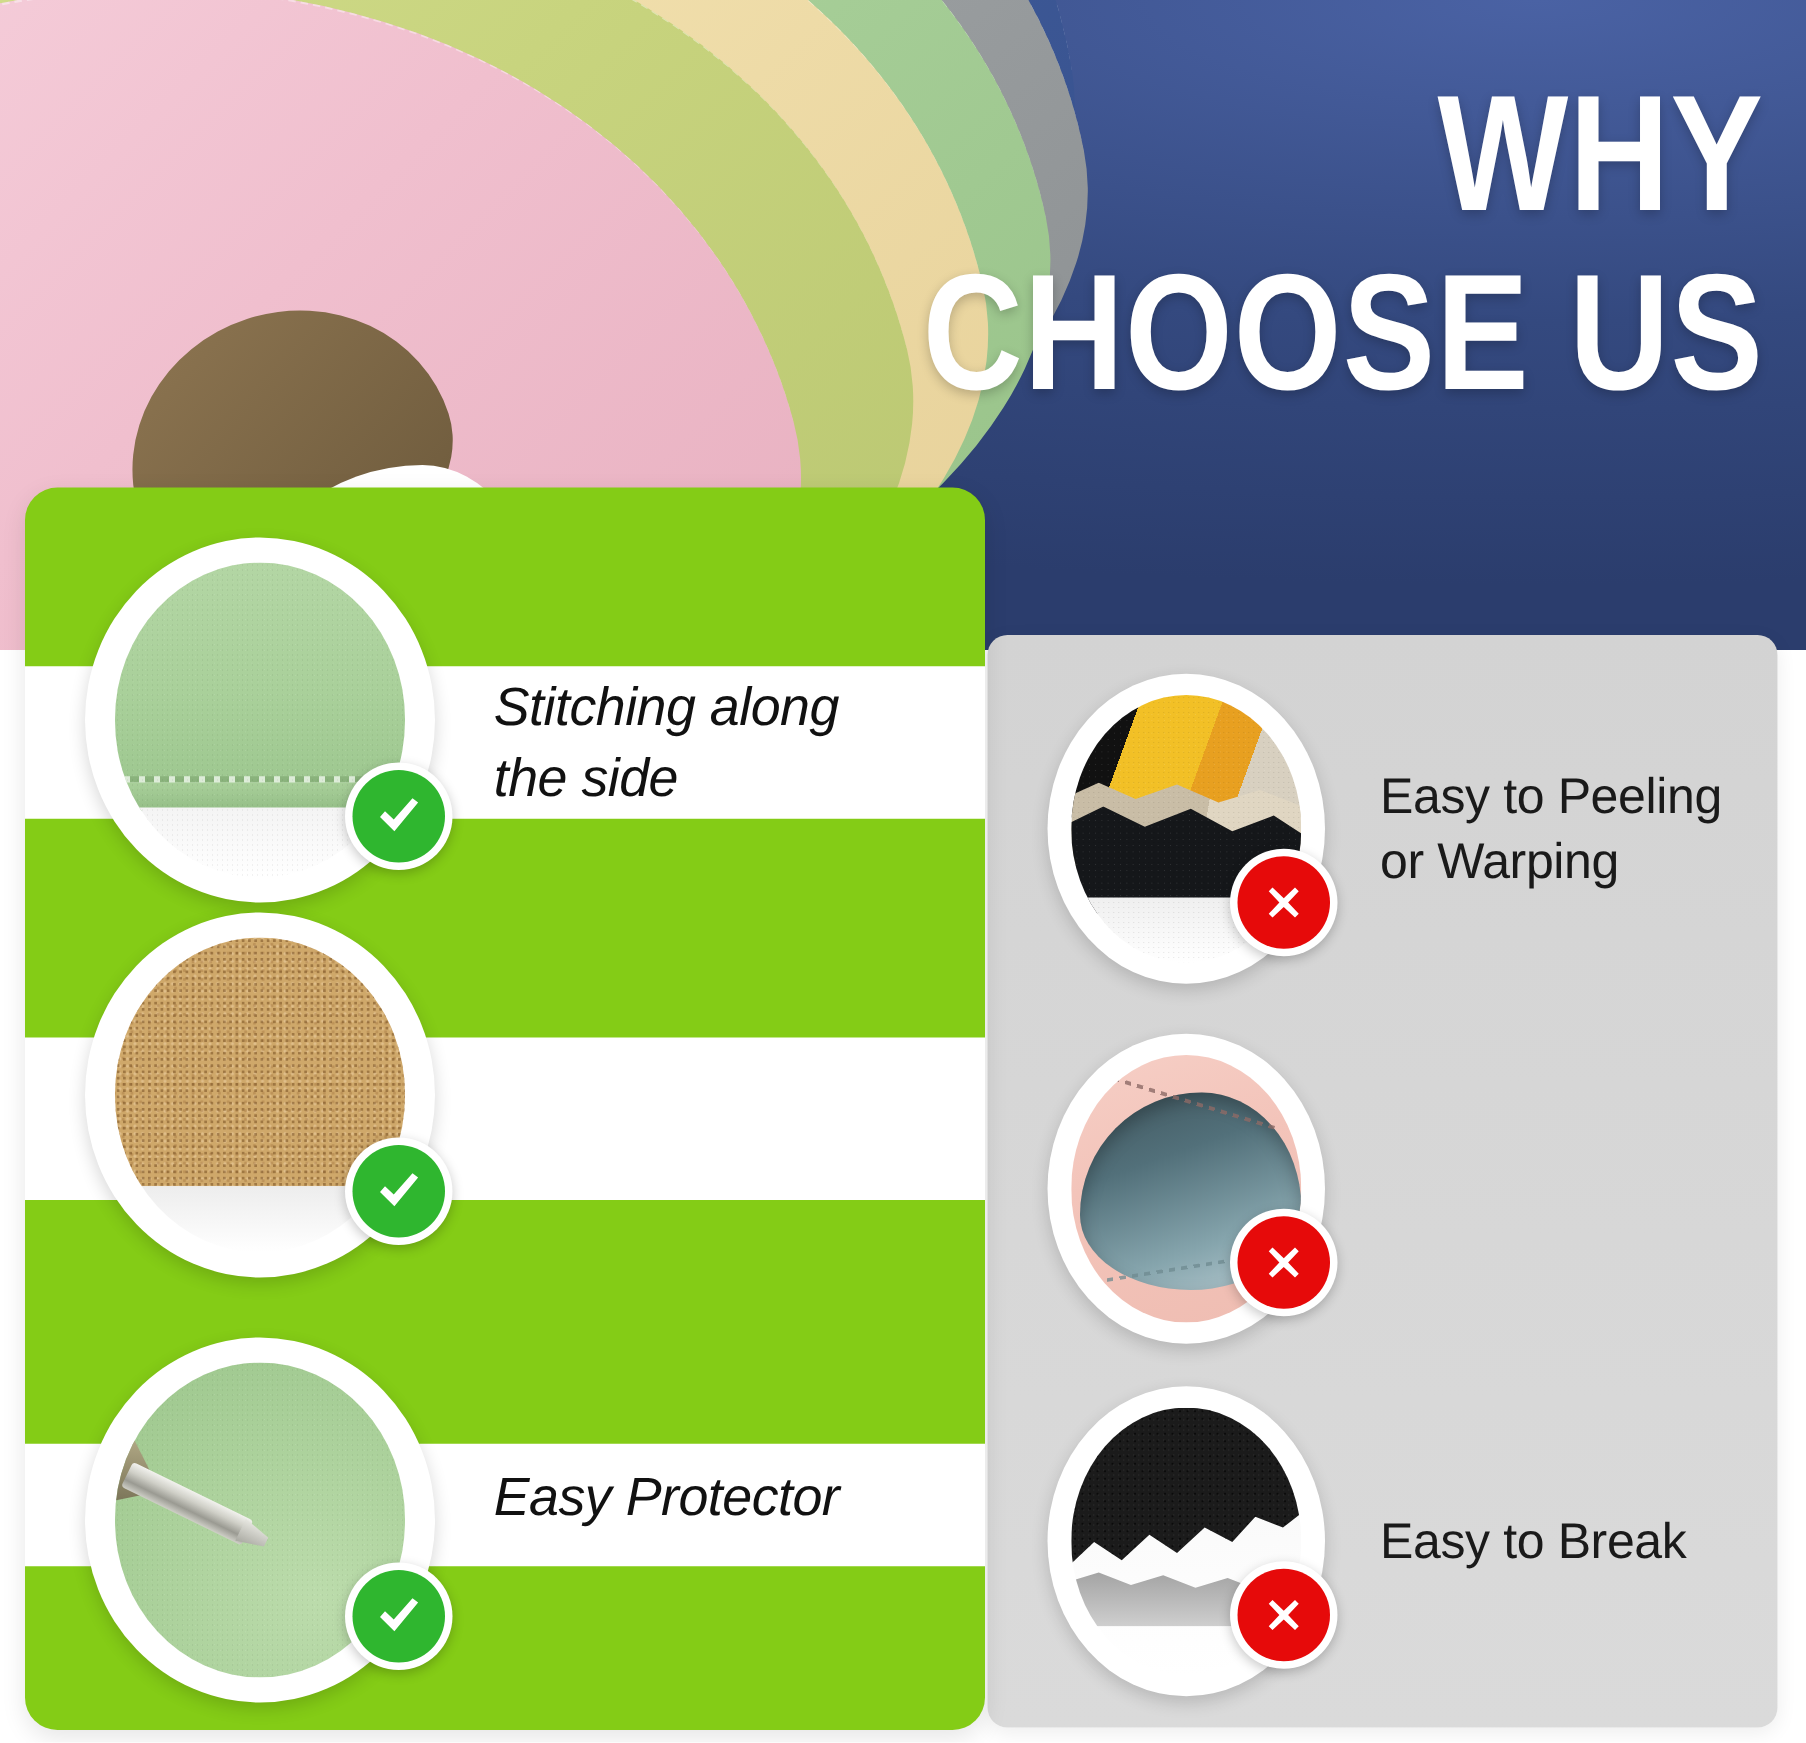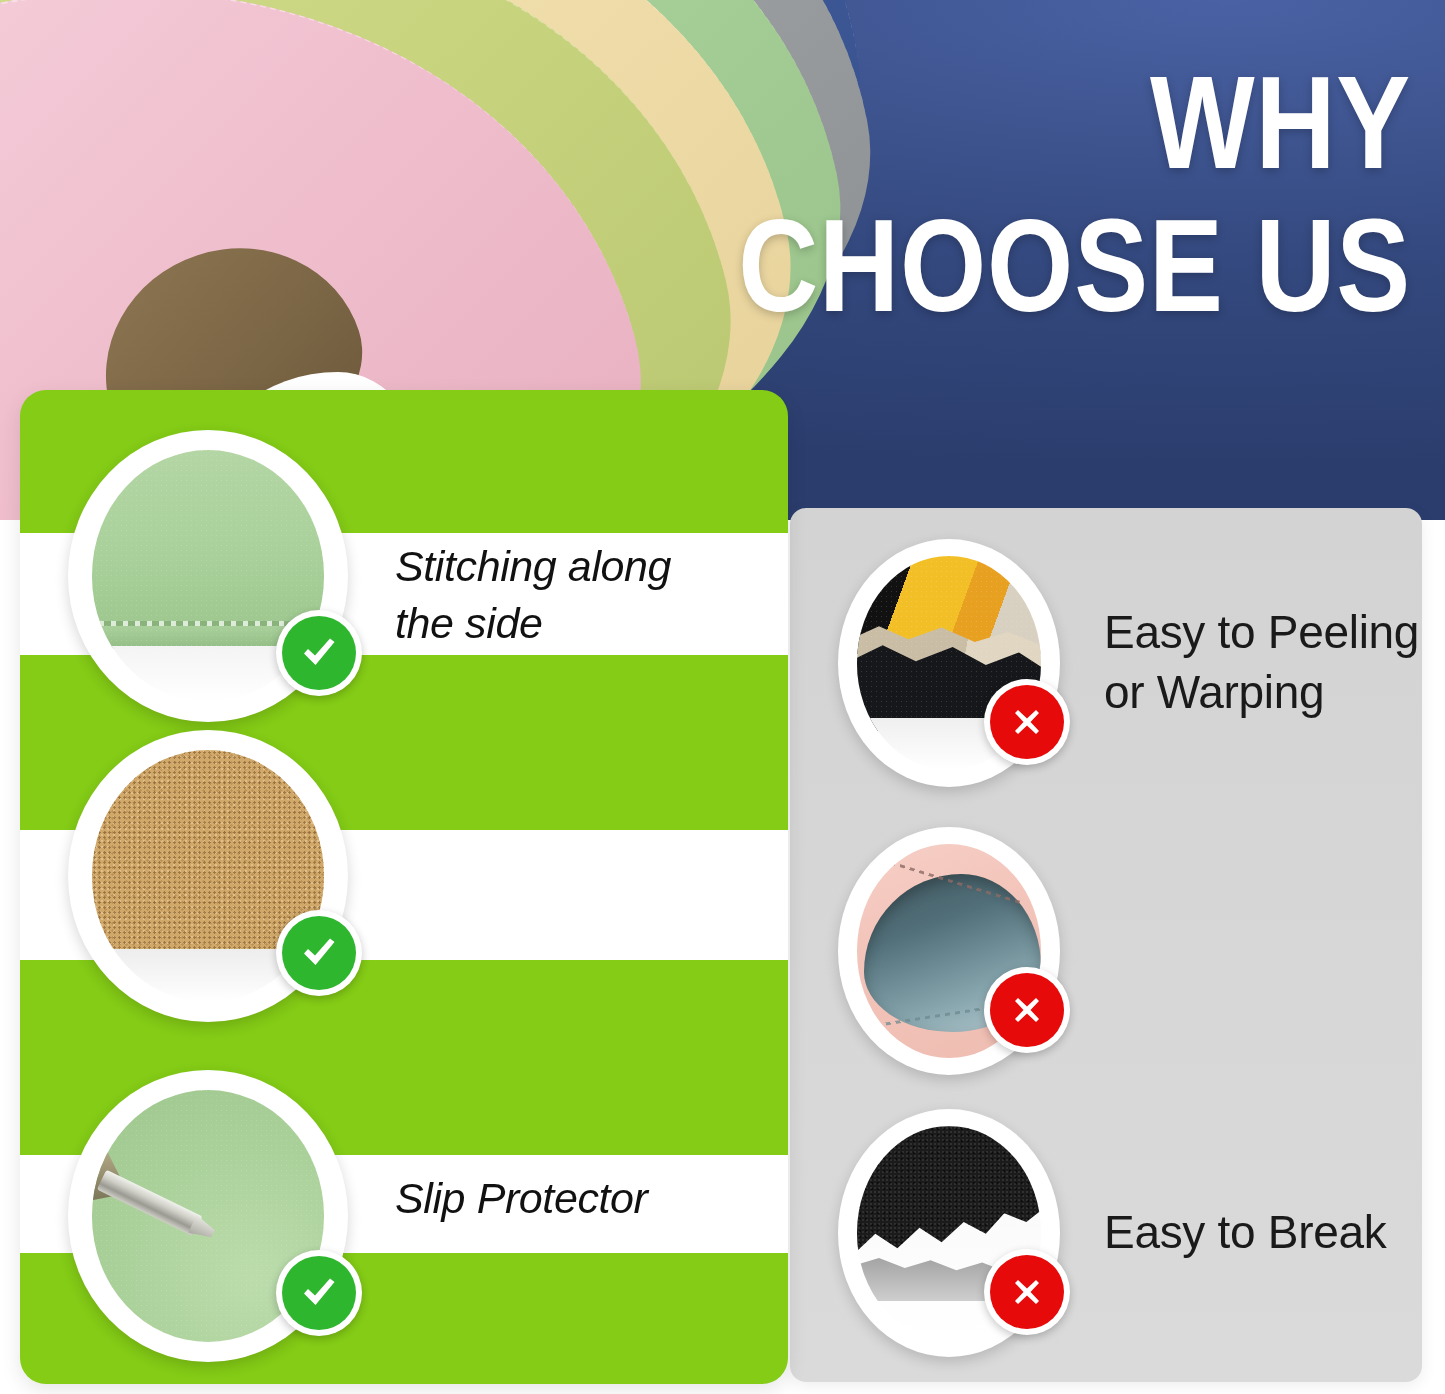--- a/index.html
+++ b/index.html
@@ -74,21 +74,21 @@
   .r-row.r1 { top:30px; }
   .r-row.r2 { top:318px; }
   .r-row.r3 { top:600px; }
 
   .r-thumb-wrap {
     position:relative; margin-left:48px;
     width:222px; height:248px; flex:0 0 auto;
   }
   .r-label {
     margin-left:44px;
-    font-size:46px; color:#1a1a1a; line-height:1.30;
+    font-size:40px; color:#1a1a1a; line-height:1.30;
     font-weight:400; letter-spacing:-.3px;
   }
 
   
   #left-card {
     position:absolute; left:20px; top:390px;
     width:768px; height:994px;
     background:#aec6bb;
     border-radius:26px;
     z-index:30;
@@ -474,14 +474,14 @@
       </div>
     </div>
     <div class="badge check l-badge">
       <div class="disc" style="background: rgb(47, 182, 47);">
         <svg width="44" height="44" viewBox="0 0 44 44" aria-hidden="true">
           <path d="M7 22.5 L11 18 L18 24.5 L33 7.5 L37.5 11 L18.5 34 Z" fill="#ffffff"></path>
         </svg>
       </div>
     </div>
   </div>
-  <div class="l-label t3">Slip Protector</div>
+  <div class="l-label t3">Easy Protector</div>
 </div>
 
 </body></html>

